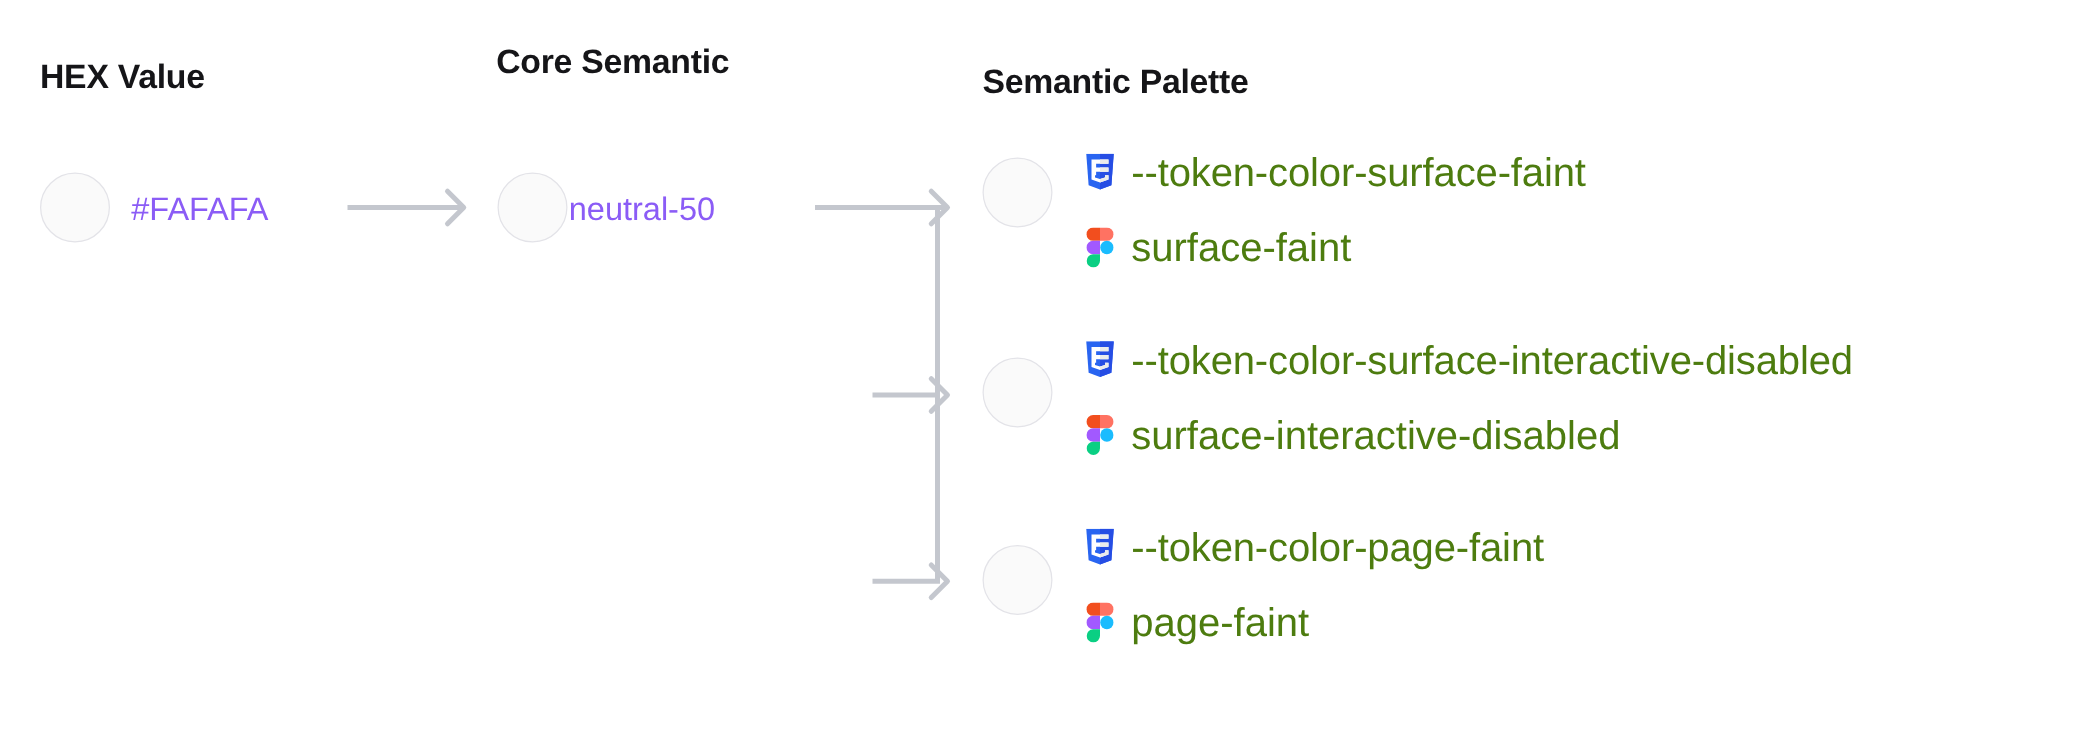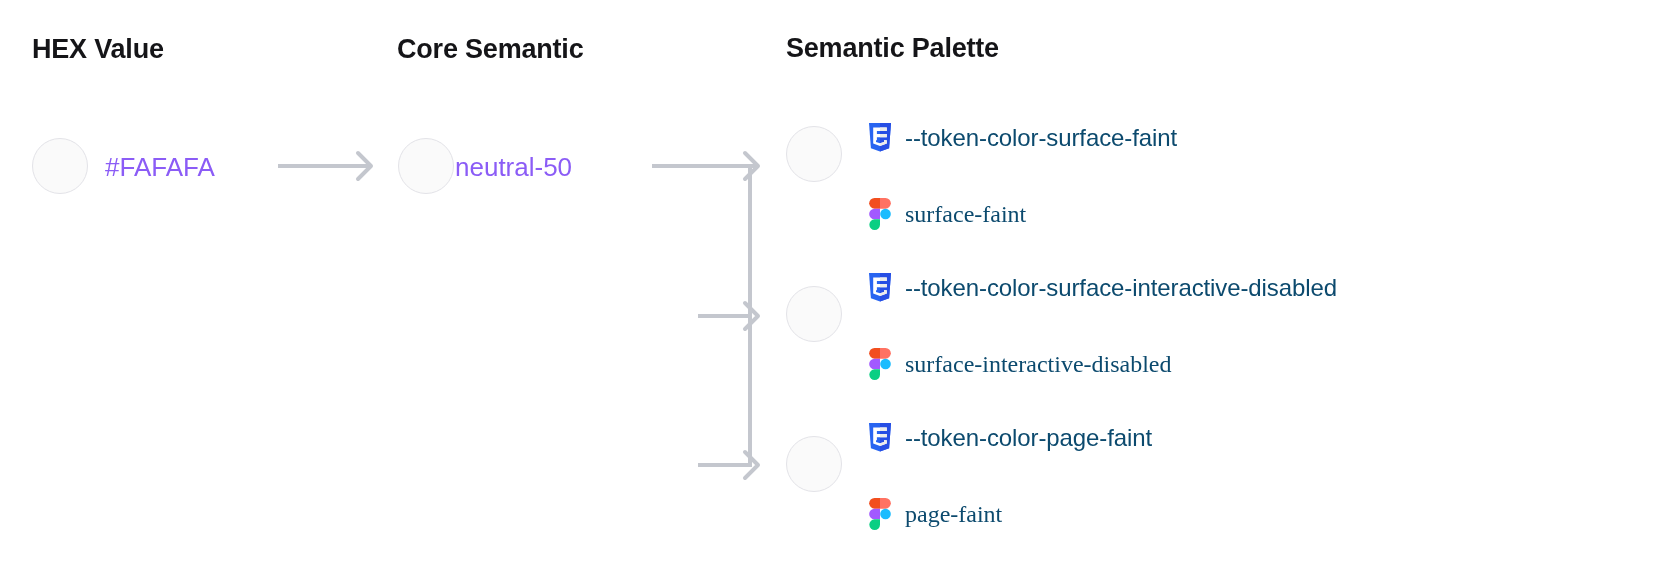--- a/index.html
+++ b/index.html
@@ -25,23 +25,23 @@
   
   .col-header {
     position: absolute;
     font-size: 27px;
     font-weight: 700;
     letter-spacing: -0.2px;
     color: #151518;
     white-space: nowrap;
     line-height: 1;
   }
-  #hdr-hex      { left: 32px;  top: 36px; }
+  #hdr-hex      { left: 32px;  top: 48px; }
   #hdr-core     { left: 397px; top: 36px; }
-  #hdr-semantic { left: 786px; top: 35px; }
+  #hdr-semantic { left: 786px; top: 52px; }
 
   
   .swatch {
     position: absolute;
     width: 56px;
     height: 56px;
     border-radius: 50%;
     background: #fafafa;
     border: 1px solid #e3e3e8;
     box-sizing: border-box;
@@ -83,37 +83,37 @@
   #sem-block-0 { top: 116px; }
   #sem-block-1 { top: 266px; }
   #sem-block-2 { top: 416px; }
 
   .sem-line {
     display: flex;
     align-items: center;
     height: 44px;
     white-space: nowrap;
   }
-  .sem-line + .sem-line { margin-top: 32px; font-family: Liberation Serif, serif; }
+  .sem-line + .sem-line { margin-top: 16px; }
 
   .sem-icon {
     display: inline-flex;
     align-items: center;
     justify-content: center;
     width: 28px;
     height: 32px;
     margin-right: 11px;
     flex: 0 0 auto;
   }
   .sem-icon svg { display: block; }
 
   .sem-text {
-    font-size: 24px;
+    font-size: 32px;
     font-weight: 400;
-    color: #0c4a6e;
+    color: #4d7c0f;
     line-height: 1;
   }
   .sem-text.token { letter-spacing: -0.1px; }
 </style>
 </head>
 <body>
 
 <div id="stage">
 
   <div class="col-header" id="hdr-hex">HEX Value</div>

